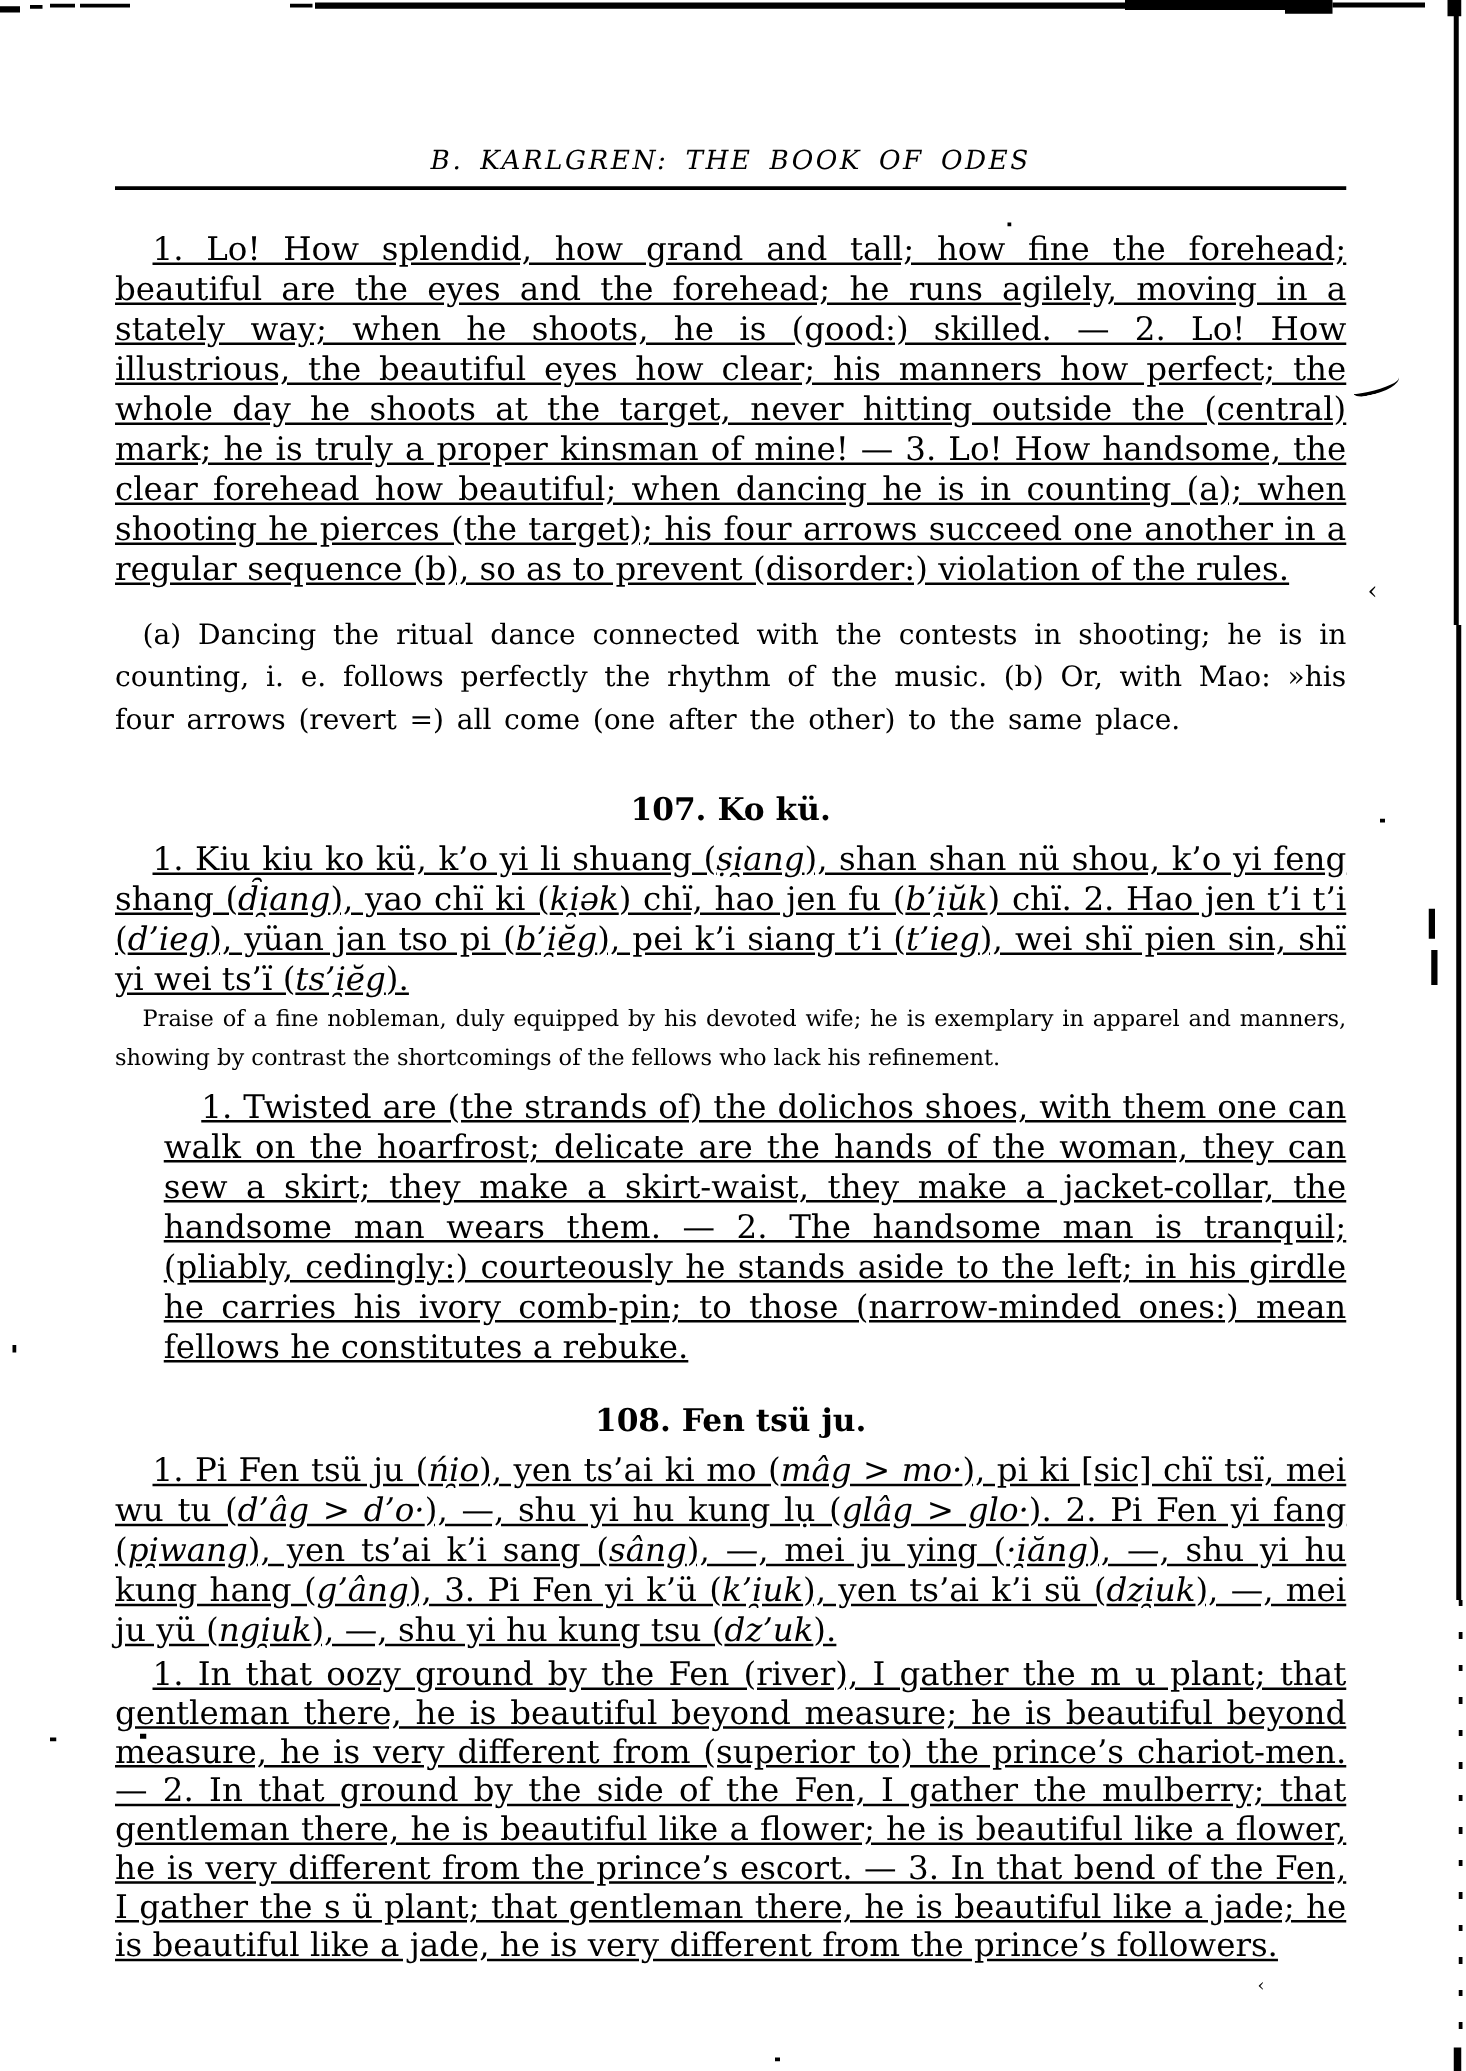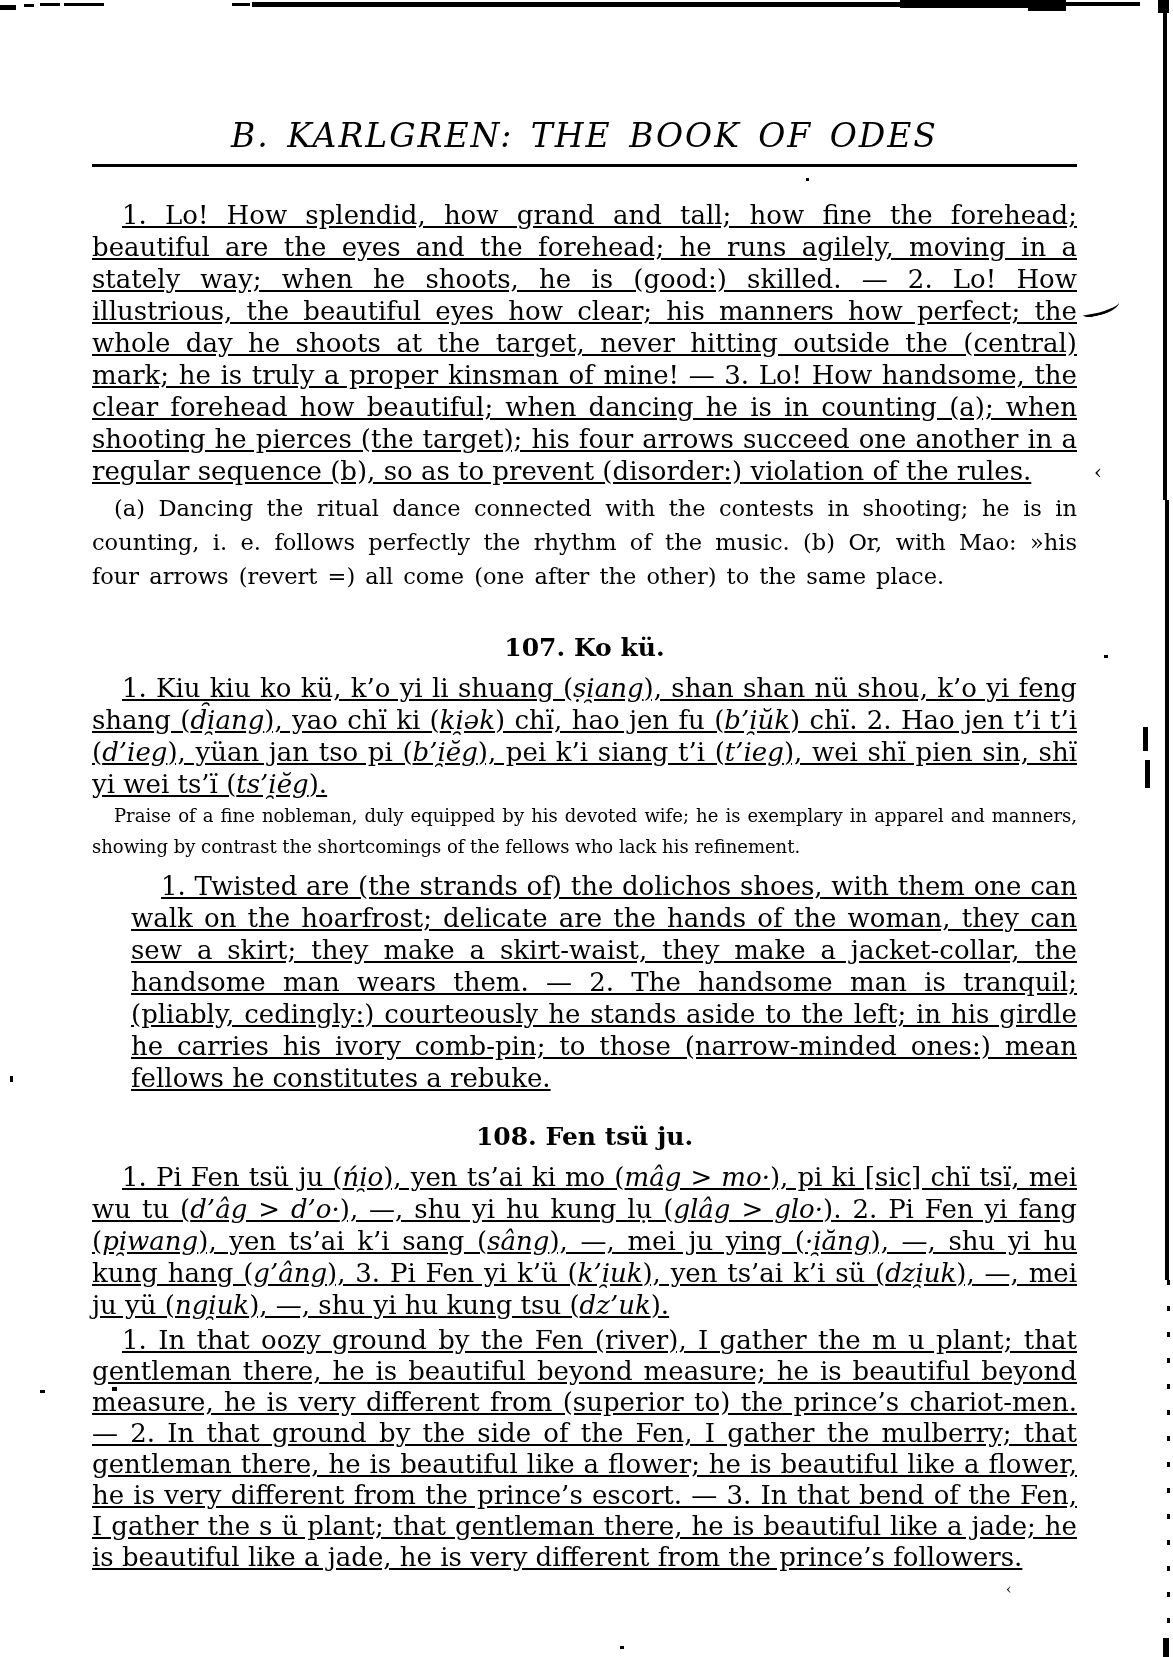--- a/index.html
+++ b/index.html
@@ -8,28 +8,28 @@
     background:#ffffff; color:#000000;
     position:relative; overflow:hidden;
     font-family:"DejaVu Serif","Liberation Serif",serif;
   }
   .content { position:absolute; left:92px; top:0; width:985px; }
   p { margin:0; text-align:justify; }
   i { font-style:italic; }
 
   .running-header {
     padding-top:116px; text-align:center;
-    font-style:italic; font-size:33px; letter-spacing:2px; word-spacing:5px;
+    font-style:italic; font-size:21px; letter-spacing:2px; word-spacing:5px;
   }
   .rule { border-top:3px solid #000; margin-top:9px; height:0; }
 
   .body-text { font-size:26px; line-height:32px;text-decoration:underline; }
   .indent { text-indent:30px; }
 
-  .footnote  { font-size:22.5px; line-height:34px; text-indent:22px; margin-top:4px; word-spacing:3px; }
+  .footnote  { font-size:22.5px; line-height:34px; text-indent:22px; margin-top:19px; word-spacing:3px; }
   .summary   { font-size:18px; line-height:31px; text-indent:22px; }
 
   .ode-heading { margin:0; text-align:center; font-size:25px; font-weight:bold; }
   .p-first      { margin-top:32px; }
   .h-107        { margin-top:40px; }
   .p-transc-107 { margin-top:10px; }
   .p-twisted    { margin-top:8px;margin-left:39px; }
   .h-108        { margin-top:28px;text-align:center; }
   .p-transc-108 { margin-top:10px; }
   .p-final      { margin-top:4px; line-height:31px; }

